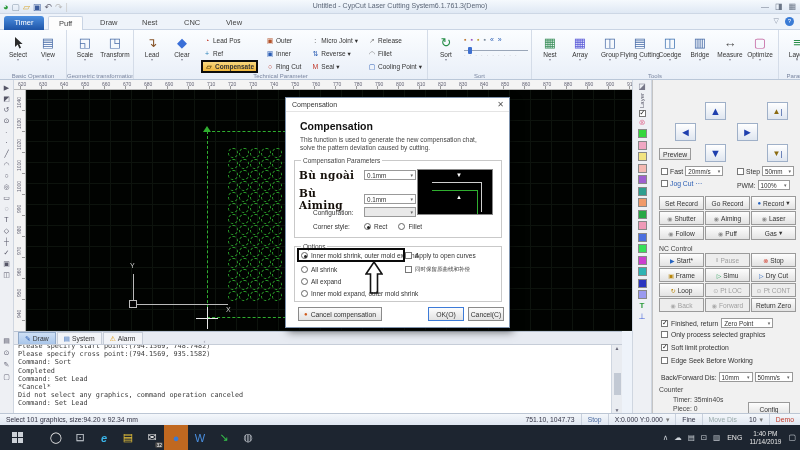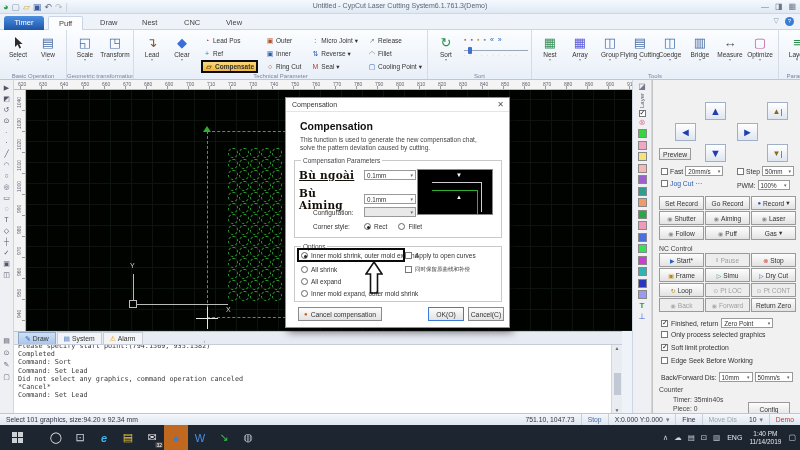--- a/index.html
+++ b/index.html
@@ -755,26 +755,27 @@
           <span style="color:#4a7ac0;">▤</span>
           <span>System</span>
         </div>
       <div class="ctab">
           <span style="color:#e0a020;">⚠</span>
           <span>Alarm</span>
         </div>
       <span style="margin-left:60px;color:#99a;font-size:6px;">‹</span>
     </div>
     <div id="clines">
-        <div style="margin-top: -3px;">Please specify start point:(794.1569, 935.1582)</div>
+        <div style="margin-top: -3px;">Please specify start point:(794.1569, 748.7482)</div>
+        <div>Please specify cross point:(794.1569, 935.1582)</div>
+        <div>Command: Sort</div>
         <div>Completed</div>
-        <div>Command: Sort</div>
         <div>Command: Set Lead</div>
+        <div>*Cancel*</div>
         <div>Did not select any graphics, command operation canceled</div>
-        <div>*Cancel*</div>
         <div>Command: Set Lead</div>
       </div>
     <div id="cscroll">
       <div style="position:absolute;top:0;width:100%;">▲</div>
       <div class="thumb"></div>
       <div style="position:absolute;bottom:0;width:100%;">▼</div>
     </div>
   </div>
 
   <div id="statusbar" class="abs">
@@ -863,21 +864,21 @@
 
     <div class="fieldset" style="top:62px;height:78px;">
       <span class="legend">Compensation Parameters</span>
       <div id="dlg-preview">
         <div class="c1"></div>
           <div class="c2"></div>
         <div class="a" style="top:2px;">▼</div>
         <div class="a" style="top:24px;">▲</div>
       </div>
       <div class="drow" style="left:4px;top:8px;">
-        <span class="overlayviet" style="width:62px;text-decoration:underline;">Bù ngoài</span>
+        <span class="overlayviet" style="width:62px;">Bù ngoài</span>
         <span class="combo" style="width:52px;">
             <span>0.1mm</span>
             <span class="dd">▾</span>
           </span>
       </div>
       <div class="drow" style="left:4px;top:26px;">
         <span class="overlayviet" style="width:62px;">Bù Aiming</span>
         <span class="combo" style="width:52px;">
             <span>0.1mm</span>
             <span class="dd">▾</span>

